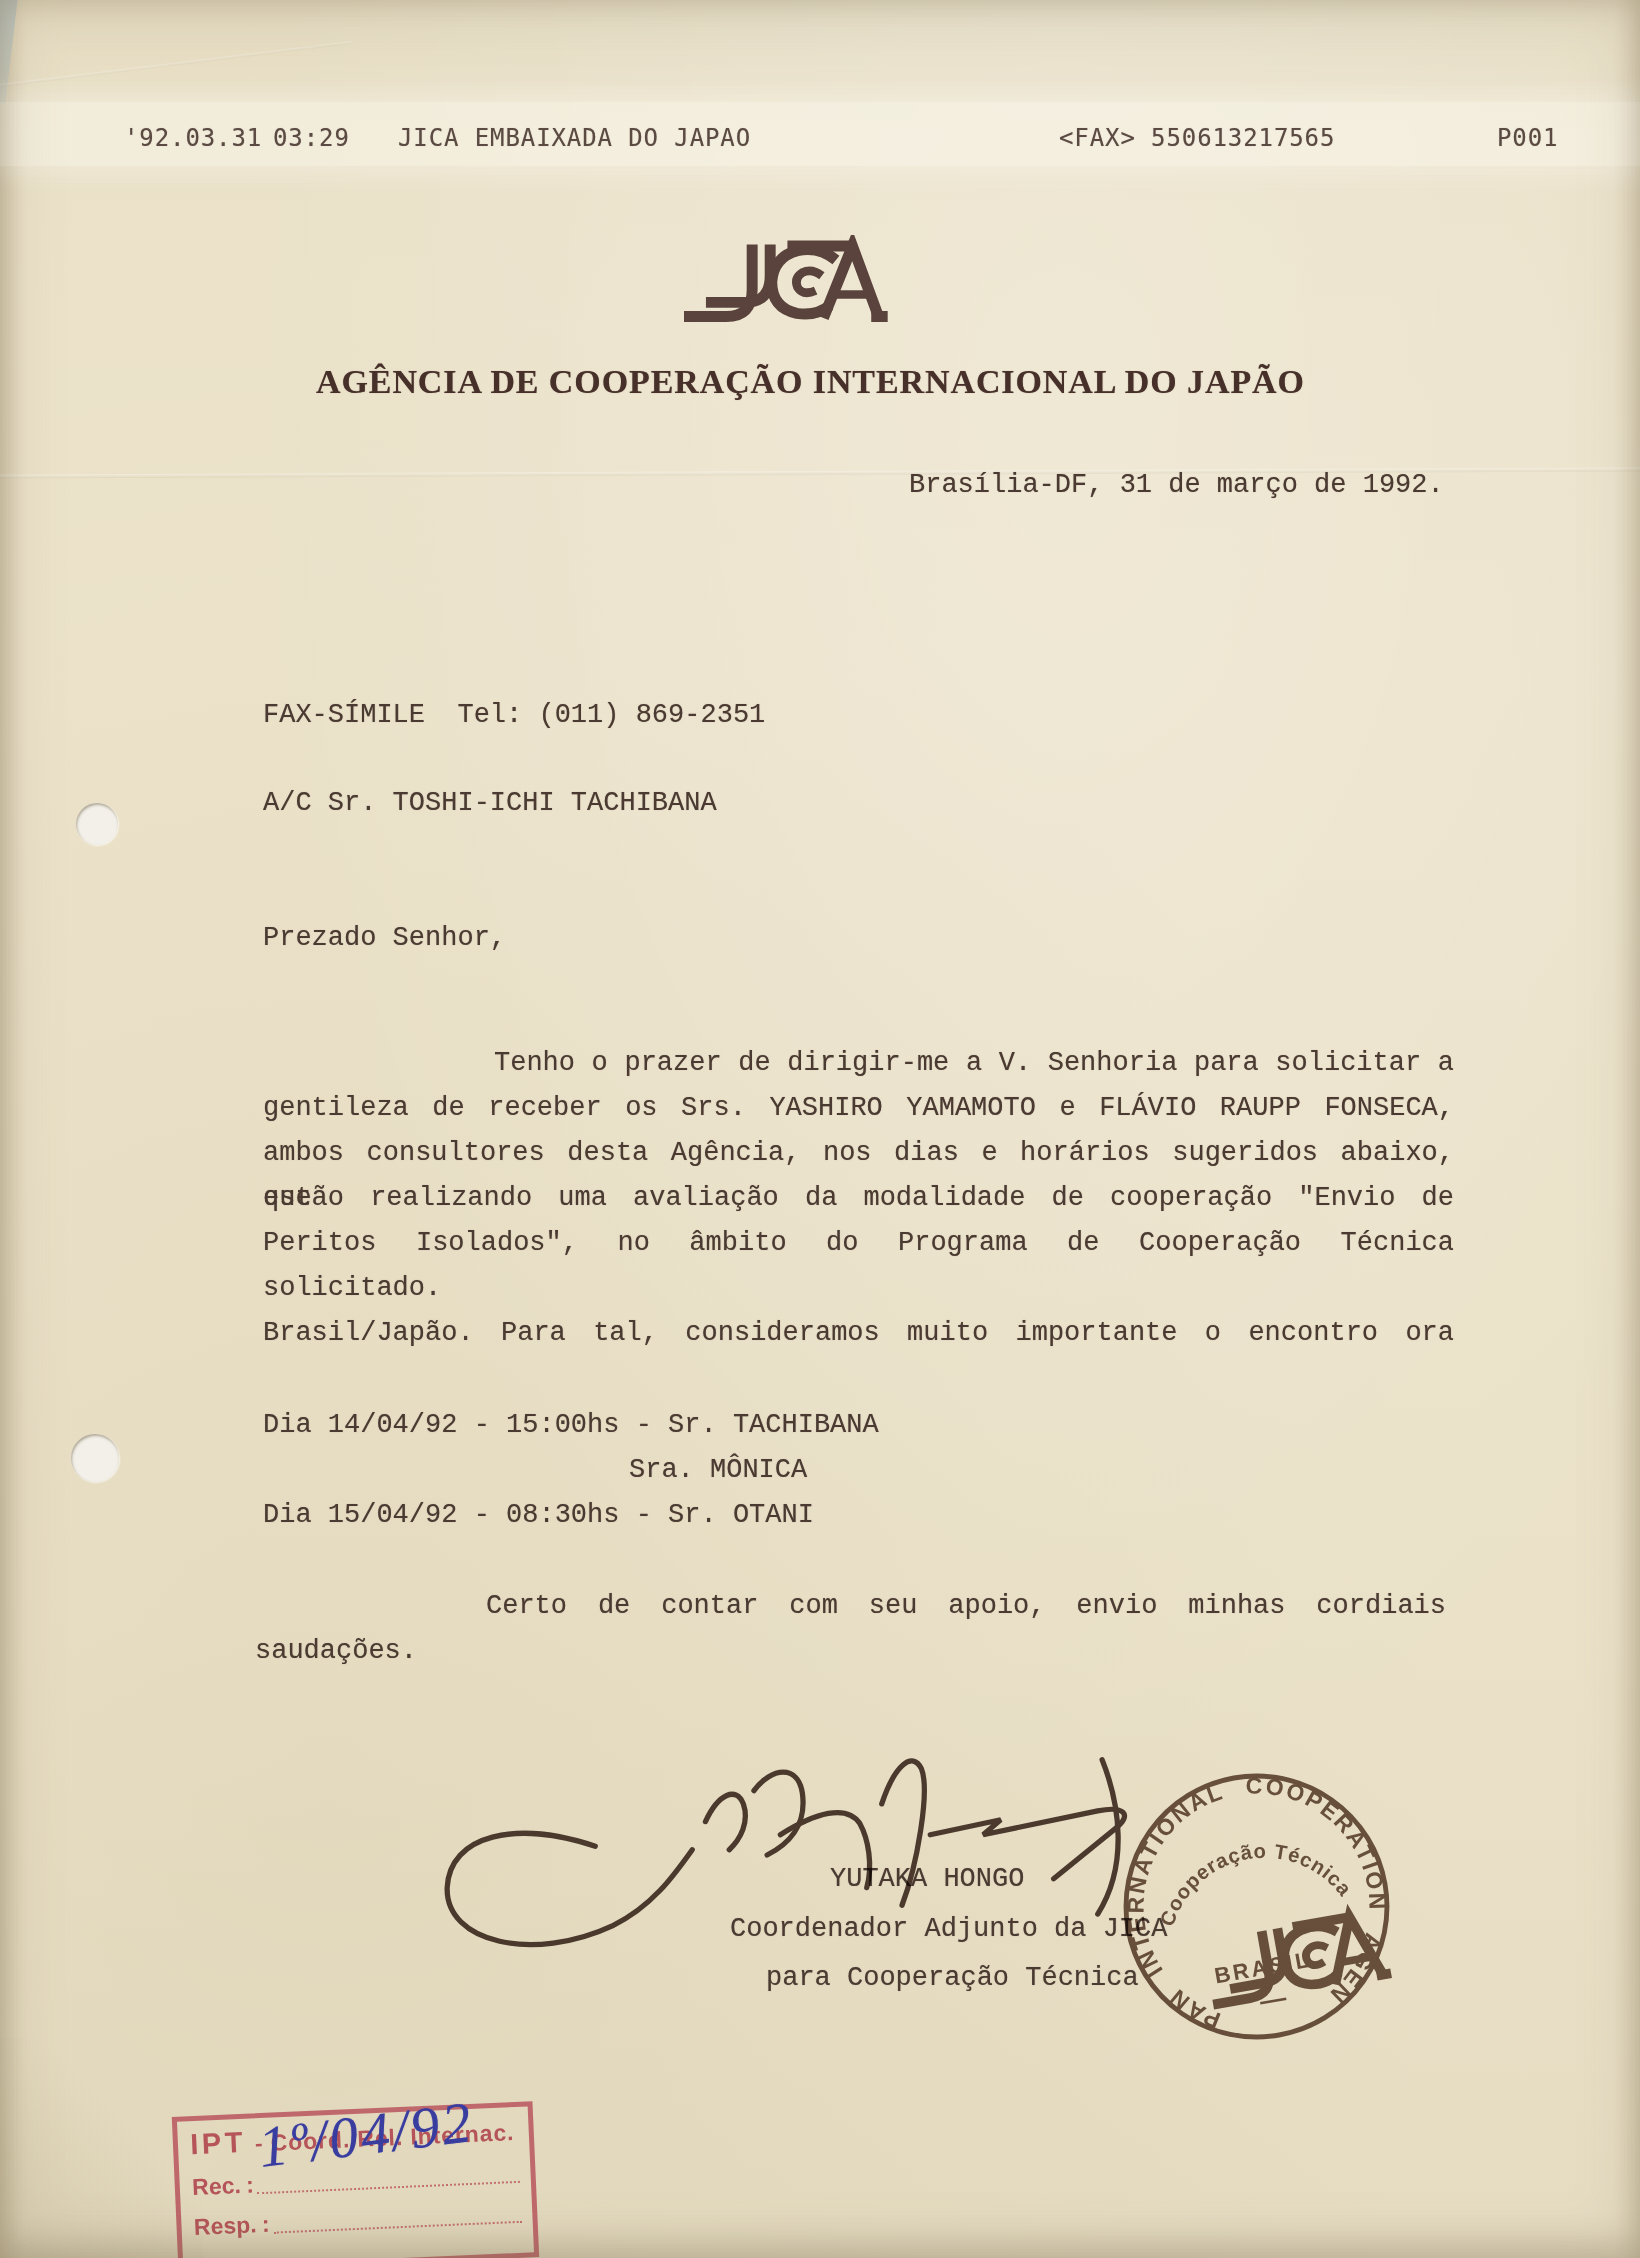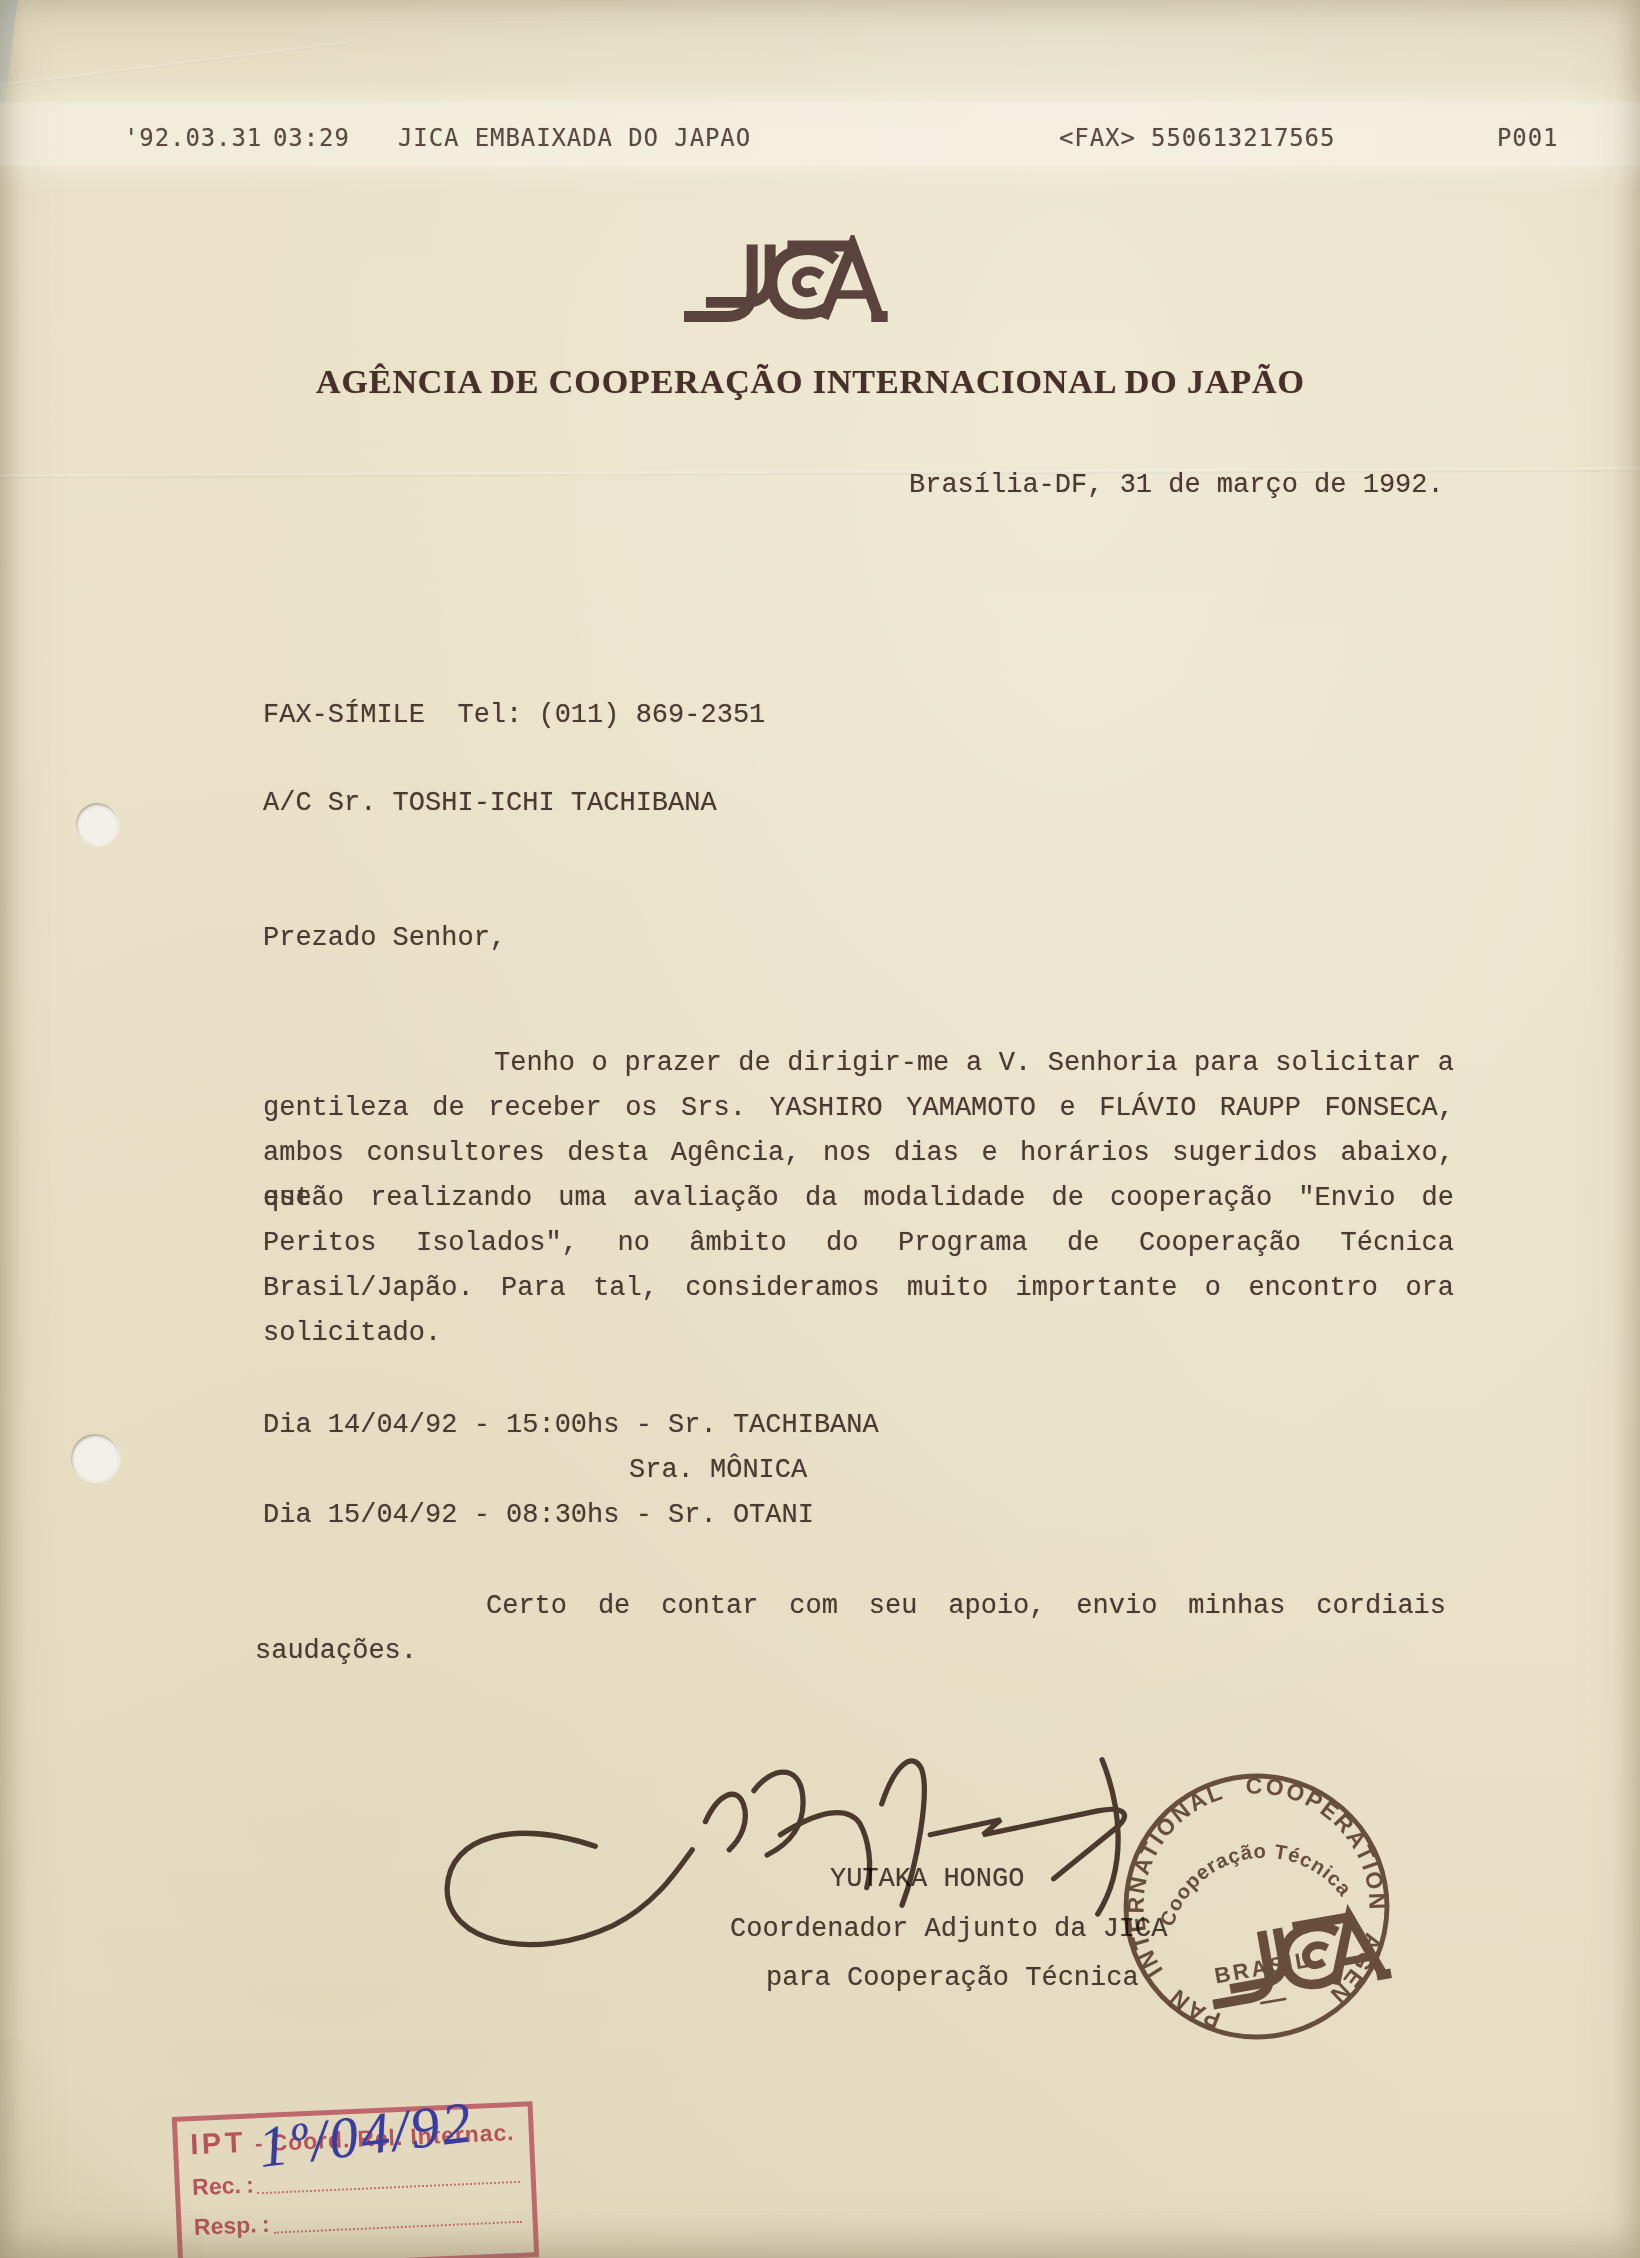--- a/index.html
+++ b/index.html
@@ -150,22 +150,22 @@
   <div class="txt mono31 faxline">FAX-SÍMILE  Tel: (011) 869-2351</div>
   <div class="txt mono31 attention">A/C Sr. TOSHI-ICHI TACHIBANA</div>
   <div class="txt mono31 salutation">Prezado Senhor,</div>
 
   <div class="body-par">
     <div class="ln jl ind">Tenho o prazer de dirigir-me a V. Senhoria para solicitar a</div>
     <div class="ln jl">gentileza de receber os Srs. YASHIRO YAMAMOTO e FLÁVIO RAUPP FONSECA,</div>
     <div class="ln jl">ambos consultores desta Agência, nos dias e horários sugeridos abaixo, que</div>
     <div class="ln jl">estão realizando uma avaliação da modalidade de cooperação "Envio de</div>
     <div class="ln jl">Peritos Isolados", no âmbito do Programa de Cooperação Técnica</div>
+    <div class="ln">solicitado.</div>
     <div class="ln jl">Brasil/Japão. Para tal, consideramos muito importante o encontro ora</div>
-    <div class="ln">solicitado.</div>
   </div>
 
   <div class="schedule">
     <div class="ln">Dia 14/04/92 - 15:00hs - Sr. TACHIBANA</div>
     <div class="ln sched-ind">Sra. MÔNICA</div>
     <div class="ln">Dia 15/04/92 - 08:30hs - Sr. OTANI</div>
   </div>
 
   <div class="closing">
     <div class="ln jl ind">Certo de contar com seu apoio, envio minhas cordiais</div>

